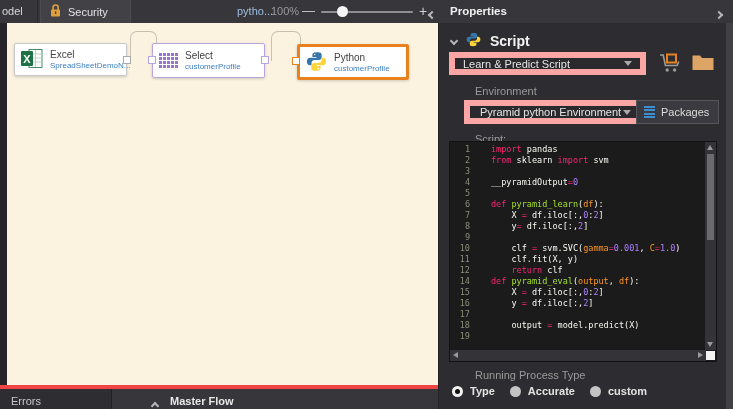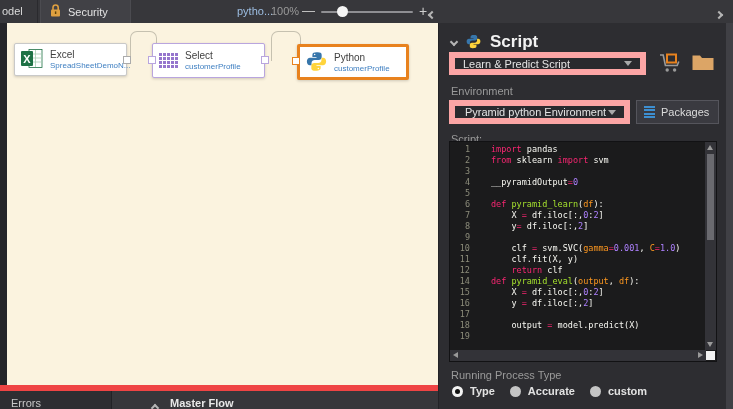--- a/index.html
+++ b/index.html
@@ -45,42 +45,42 @@
   .port { position:absolute; width:8px; height:8px; background:#fff; border:1px solid #ABABAB; }
   .bridge { position:absolute; border:1px solid #C6C1B0; border-bottom:none; border-radius:7px 7px 0 0; }
   #node-select { border-color:#B9A5DE; }
   #node-select .port { border-color:#B9A5DE; }
   #node-python { border:3px solid #E8821E; }
   #node-python .port { border-color:#E8821E; }
   .select-grid { display:grid; grid-template-columns:repeat(5,3px); grid-auto-rows:3px; gap:1px; }
   .select-grid i { background:#9575CD; }
 
   
-  #bottombar { left:0; top:385px; width:438px; height:24px; background:#37373B; border-top:6px solid #ef4444; }
+  #bottombar { left:0; top:385px; width:438px; height:24px; background:#37373B; border-top:4px solid #ef4444; }
   #errors-tab { left:0; top:0; width:112px; height:24px; background:#2E2E32; border-right:1px solid #222226;
     color:#C8C8C8; line-height:24px; padding-left:11px; }
   #flow-caret { left:152px; top:10px; }
   #flow-label { left:170px; top:0; color:#E8E8E8; font-weight:bold; line-height:24px; }
 
   
   #props { left:438px; top:23px; width:295px; height:386px; background:#2D2D31; border-left:1px solid #232327; }
   #props-scroll-strip { left:726px; top:23px; width:7px; height:386px; background:#404045; }
   .p-abs { position:absolute; }
   #script-header { left:12px; top:9px; display:flex; align-items:center; gap:9px; }
-  #script-title { color:#F2F2F2; font-weight:bold; font-size:17px; }
+  #script-title { color:#F2F2F2; font-weight:bold; font-size:14px; }
   .dropdown { background:#2A2A2E; border:6px solid #fca5a5; color:#E4E4E4;
     display:flex; align-items:center; padding:0 8px; }
   .dd-arrow { width:0; height:0; border-left:4px solid transparent; border-right:4px solid transparent;
     border-top:5px solid #A9A9A9; margin-left:auto; }
   #script-dd { left:10px; top:29px; width:197px; height:23px; }
   #cart-btn { left:219px; top:29px; }
   #folder-btn { left:252px; top:29px; }
-  .p-label { color:#9A9A9A; }
+  .p-label { color:#9A9A9A;margin-left:24px; }
   #env-label { left:12px; top:62px; }
-  #env-dd { left:10px; top:77px; width:181px; height:24px; }
+  #env-dd { left:25px; top:77px; width:181px; height:24px; }
   #env-dd .dd-val { flex:1; text-align:center; }
   #packages-btn { left:197px; top:77px; width:83px; height:24px; background:#3A3A40; border:1px solid #55555C;
     display:flex; align-items:center; gap:6px; padding-left:7px; color:#DCDCDC; }
   .list-icon { display:flex; flex-direction:column; gap:1.5px; }
   .list-icon i { width:11px; height:2px; background:#3D8FD1; }
   #script-label { left:12px; top:110px; }
 
   
   #editor { left:10px; top:118px; width:268px; height:221px; background:#1B1B1C; border:1px solid #121214;
     overflow:hidden; font-family:"DejaVu Sans Mono", monospace; font-size:8.5px; }
@@ -130,20 +130,21 @@
       </span>
       <span style="color:#E4E4E4;">Security</span>
     </div>
     <div id="zoom-node-name" class="abs">pytho...</div>
     <div id="zoom-level" class="abs">100%</div>
     <div id="zoom-minus" class="abs">—</div>
     <div id="zoom-track" class="abs"></div>
     <div id="zoom-thumb" class="abs"></div>
     <div id="zoom-plus" class="abs">+</div>
     <div id="panel-collapse" class="abs"><span class="chev chev-left"></span></div>
+    <div id="properties-title" class="abs">Properties</div>
     <div id="properties-chevron" class="abs"><span class="chev chev-right"></span></div>
   </div>
 
   <div id="left-strip" class="abs"></div>
   <div id="canvas" class="abs">
 
     <div class="bridge" style="left:123px;top:8px;width:27px;height:27px;"></div>
     <div class="bridge" style="left:264px;top:8px;width:30px;height:30px;"></div>
 
     <div class="node" id="node-excel" style="left:7px;top:20px;width:113px;height:33px;">

